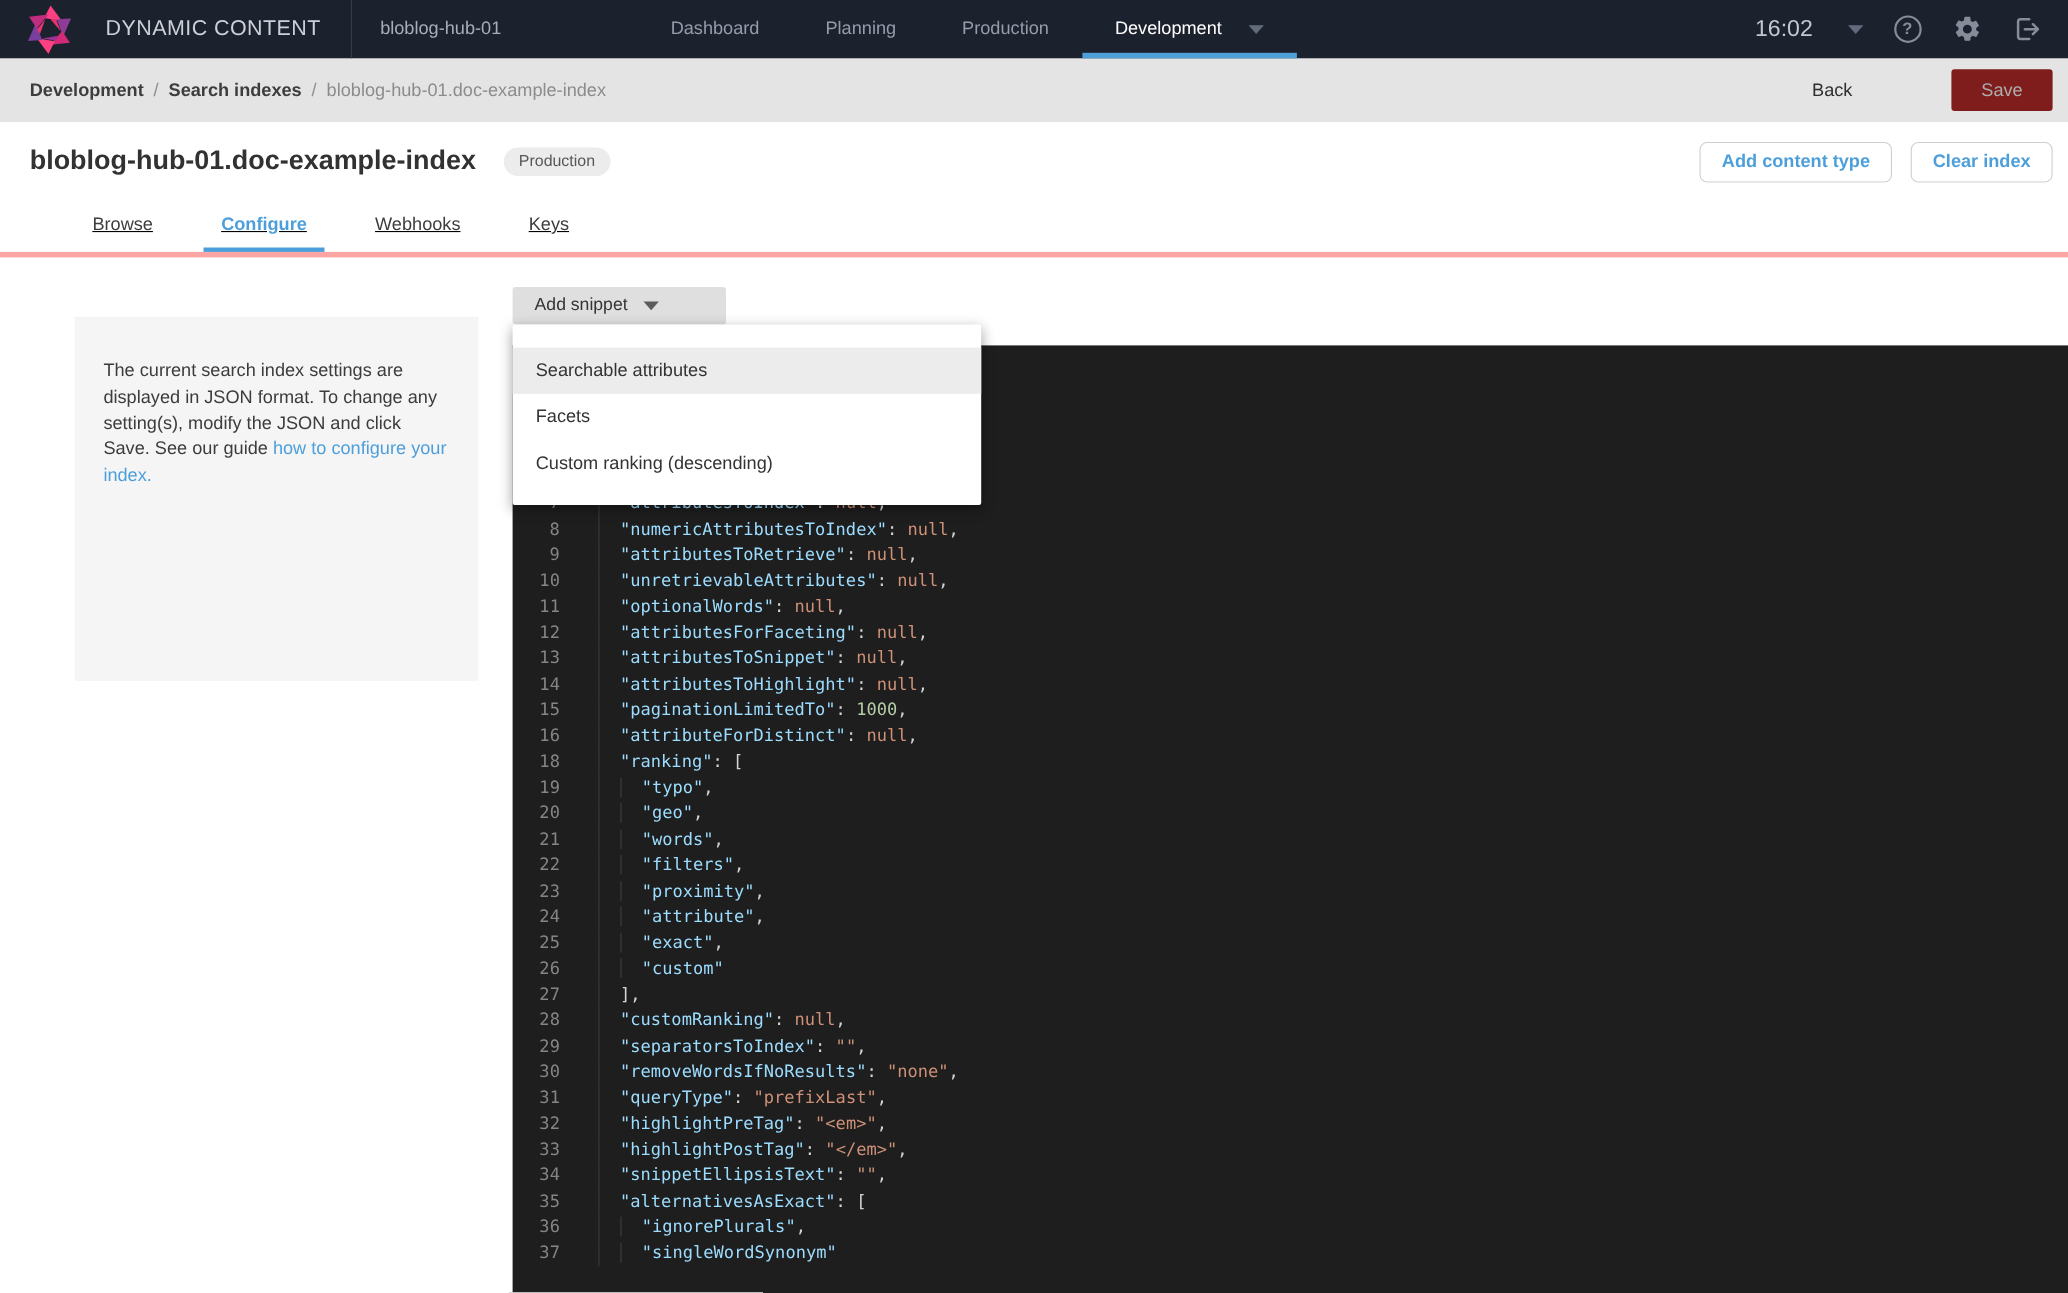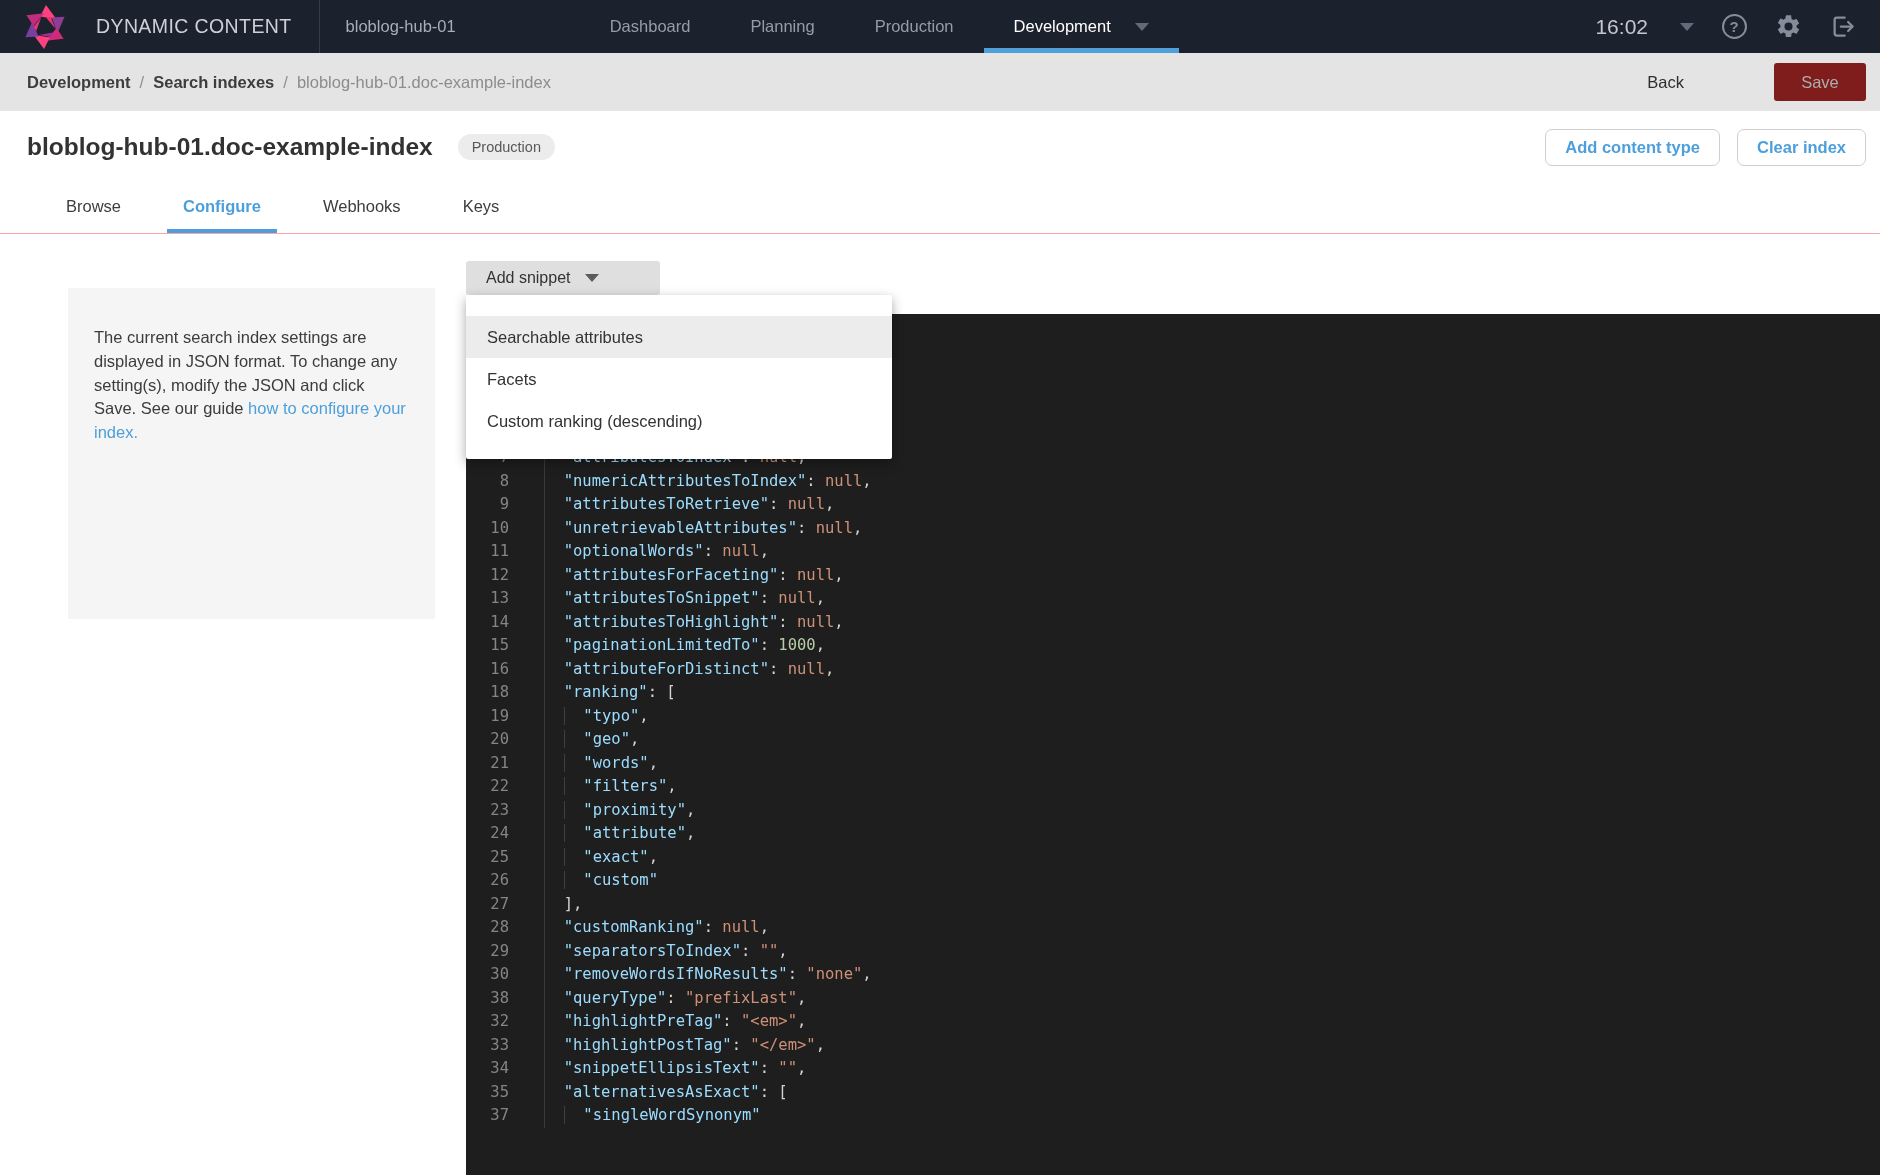--- a/index.html
+++ b/index.html
@@ -49,21 +49,21 @@
                display:flex; align-items:center; }
   .page-title { font-size:24.5px; font-weight:bold; color:#323232; }
   .env-badge { margin-left:25px; background:#ececec; color:#585858; font-size:14.5px;
                padding:5px 14px; border-radius:14px; }
   .title-actions { margin-left:auto; display:flex; gap:17px; }
   .outline-btn { height:37px; padding:0 19px; background:#fff; border:1px solid #cfcfcf; border-radius:7px;
                  color:#4d9fdb; font-size:16.5px; font-weight:bold; font-family:inherit; cursor:pointer; }
 
   
   .tabs-bar { position:absolute; top:180px; left:0; width:1880px; height:54px;
-              border-bottom:1px solid #fca5a5; display:flex; padding-left:35px; }
+              border-bottom:5px solid #fca5a5; display:flex; padding-left:53px;text-decoration:underline; }
   .tab { position:relative; display:flex; align-items:center; padding:0 31px; font-size:16.5px;
          color:#3d3d3d; cursor:pointer; }
   .tab.active { color:#4d9fdb; font-weight:bold; }
   .tab.active::after { content:""; position:absolute; left:15px; right:15px; bottom:0; height:4px; background:#4d9fdb; }
 
   
   .info-panel { position:absolute; left:68px; top:288px; width:367px; height:331px; background:#f5f5f5;
                 padding:38px 26px 0 26px; }
   .info-panel p { font-size:16.5px; line-height:23.8px; color:#3c3c3c; }
   .info-panel p + p { margin-top:31px; }
@@ -280,38 +280,42 @@
         </div>
         <div class="code-line">
           <span class="gutter">29</span>
           <span class="code-text"><span class="tk-w">  </span><span class="tk-key">"separatorsToIndex"</span><span class="tk-p">: </span><span class="tk-val">""</span><span class="tk-p">,</span></span>
         </div>
         <div class="code-line">
           <span class="gutter">30</span>
           <span class="code-text"><span class="tk-w">  </span><span class="tk-key">"removeWordsIfNoResults"</span><span class="tk-p">: </span><span class="tk-val">"none"</span><span class="tk-p">,</span></span>
         </div>
         <div class="code-line">
-          <span class="gutter">38</span>
+          <span class="gutter">31</span>
           <span class="code-text"><span class="tk-w">  </span><span class="tk-key">"queryType"</span><span class="tk-p">: </span><span class="tk-val">"prefixLast"</span><span class="tk-p">,</span></span>
         </div>
         <div class="code-line">
           <span class="gutter">32</span>
           <span class="code-text"><span class="tk-w">  </span><span class="tk-key">"highlightPreTag"</span><span class="tk-p">: </span><span class="tk-val">"&lt;em&gt;"</span><span class="tk-p">,</span></span>
         </div>
         <div class="code-line">
           <span class="gutter">33</span>
           <span class="code-text"><span class="tk-w">  </span><span class="tk-key">"highlightPostTag"</span><span class="tk-p">: </span><span class="tk-val">"&lt;/em&gt;"</span><span class="tk-p">,</span></span>
         </div>
         <div class="code-line">
           <span class="gutter">34</span>
           <span class="code-text"><span class="tk-w">  </span><span class="tk-key">"snippetEllipsisText"</span><span class="tk-p">: </span><span class="tk-val">""</span><span class="tk-p">,</span></span>
         </div>
         <div class="code-line">
           <span class="gutter">35</span>
           <span class="code-text"><span class="tk-w">  </span><span class="tk-key">"alternativesAsExact"</span><span class="tk-p">: [</span></span>
+        </div>
+        <div class="code-line">
+          <span class="gutter">36</span>
+          <span class="code-text"><span class="tk-w">  </span><span class="tk-g">  </span><span class="tk-item">"ignorePlurals"</span><span class="tk-p">,</span></span>
         </div>
         <div class="code-line">
           <span class="gutter">37</span>
           <span class="code-text"><span class="tk-w">  </span><span class="tk-g">  </span><span class="tk-item">"singleWordSynonym"</span></span>
         </div>
       </div>
   </div>
 
   <button class="snippet-btn">
     <span>Add snippet</span>

